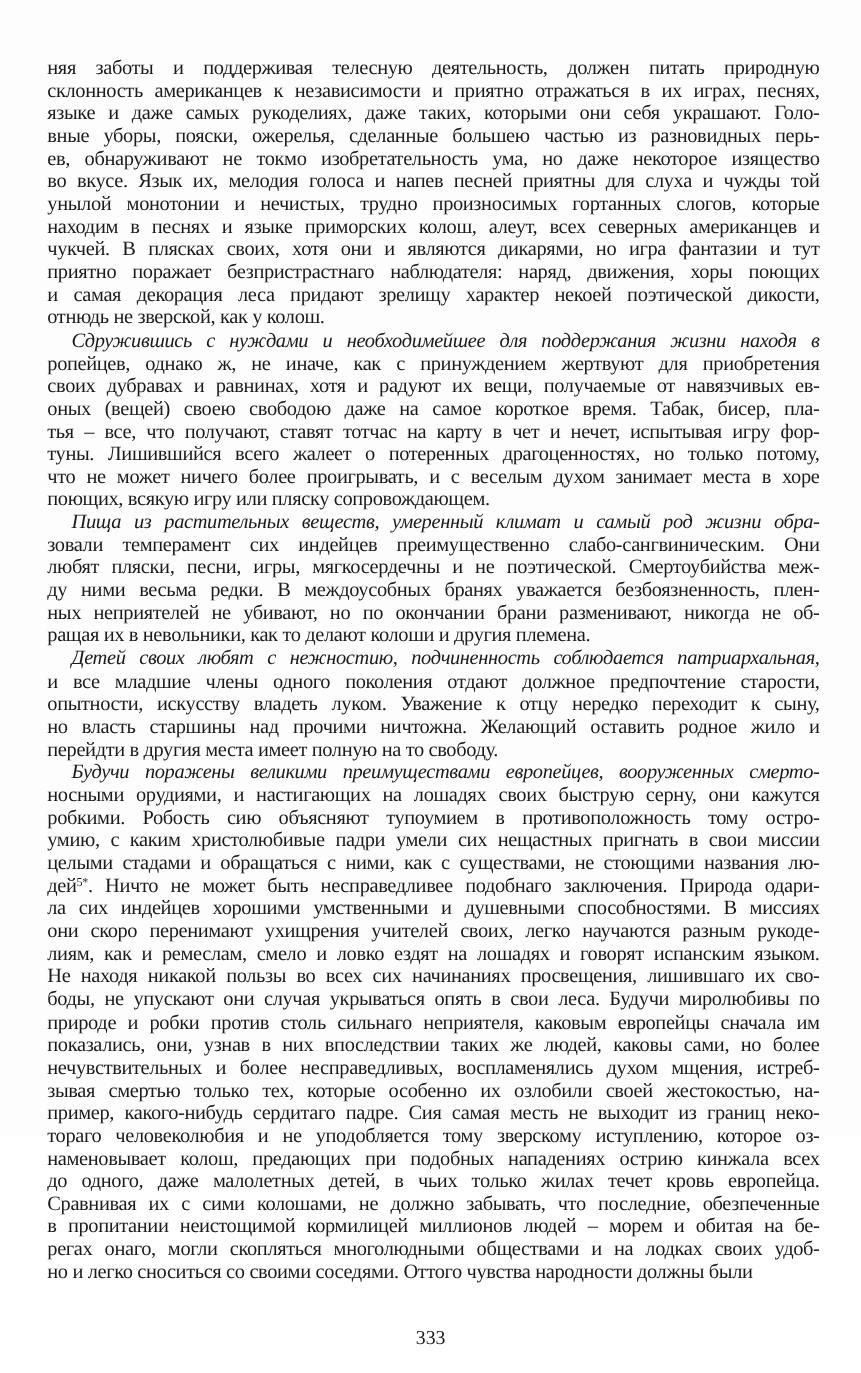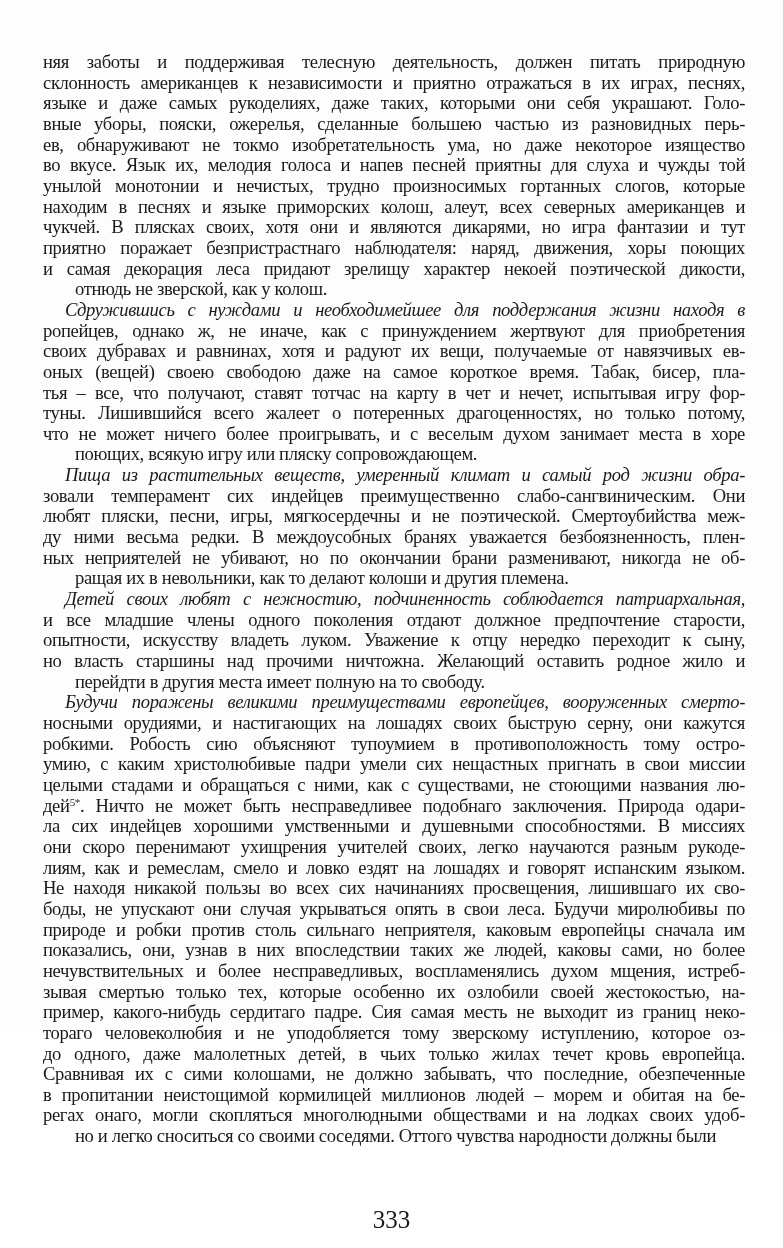--- a/index.html
+++ b/index.html
@@ -12,26 +12,26 @@
     position: absolute; left: 43px; top: 52px; width: 702px;
     font-family: "Liberation Serif", "DejaVu Serif", serif;
     font-size: 18.6px; line-height: 20.66px; color: #1a1a1a;
   }
   .line {
     display: block; white-space: nowrap; text-align: justify;
     text-align-last: justify; height: 20.66px; overflow: visible;
     letter-spacing: -0.35px;
   }
   .line.indent { padding-left: 22px; font-style: italic; }
-  .line.last { text-align-last: left; margin-left: 32px; }
+  .line.last { text-align-last: left; }
   sup.fn { font-size: 11px; line-height: 0; vertical-align: 6px; }
   .page-number {
     position: absolute; left: 0; width: 783px; top: 1206px; text-align: center;
     font-family: "Liberation Serif", "DejaVu Serif", serif;
-    font-size: 25px; color: #1a1a1a;
+    font-size: 18px; color: #1a1a1a;
   }
 </style>
 </head>
 <body>
 
 <div class="page">
   <div class="text-block" id="text-block">
       <div>
         <span class="line">няя заботы и поддерживая телесную деятельность, должен питать природную</span>
         <span class="line">склонность американцев к независимости и приятно отражаться в их играх, песнях,</span>
@@ -82,20 +82,21 @@
         <span class="line">они скоро перенимают ухищрения учителей своих, легко научаются разным рукоде-</span>
         <span class="line">лиям, как и ремеслам, смело и ловко ездят на лошадях и говорят испанским языком.</span>
         <span class="line">Не находя никакой пользы во всех сих начинаниях просвещения, лишившаго их сво-</span>
         <span class="line">боды, не упускают они случая укрываться опять в свои леса. Будучи миролюбивы по</span>
         <span class="line">природе и робки против столь сильнаго неприятеля, каковым европейцы сначала им</span>
         <span class="line">показались, они, узнав в них впоследствии таких же людей, каковы сами, но более</span>
         <span class="line">нечувствительных и более несправедливых, воспламенялись духом мщения, истреб-</span>
         <span class="line">зывая смертью только тех, которые особенно их озлобили своей жестокостью, на-</span>
         <span class="line">пример, какого-нибудь сердитаго падре. Сия самая месть не выходит из границ неко-</span>
         <span class="line">тораго человеколюбия и не уподобляется тому зверскому иступлению, которое оз-</span>
+        <span class="line">наменовывает колош, предающих при подобных нападениях острию кинжала всех</span>
         <span class="line">до одного, даже малолетных детей, в чьих только жилах течет кровь европейца.</span>
         <span class="line">Сравнивая их с сими колошами, не должно забывать, что последние, обезпеченные</span>
         <span class="line">в пропитании неистощимой кормилицей миллионов людей – морем и обитая на бе-</span>
         <span class="line">регах онаго, могли скопляться многолюдными обществами и на лодках своих удоб-</span>
         <span class="line last">но и легко сноситься со своими соседями. Оттого чувства народности должны были</span>
       </div>
     </div>
   <div class="page-number">333</div>
 </div>
 

